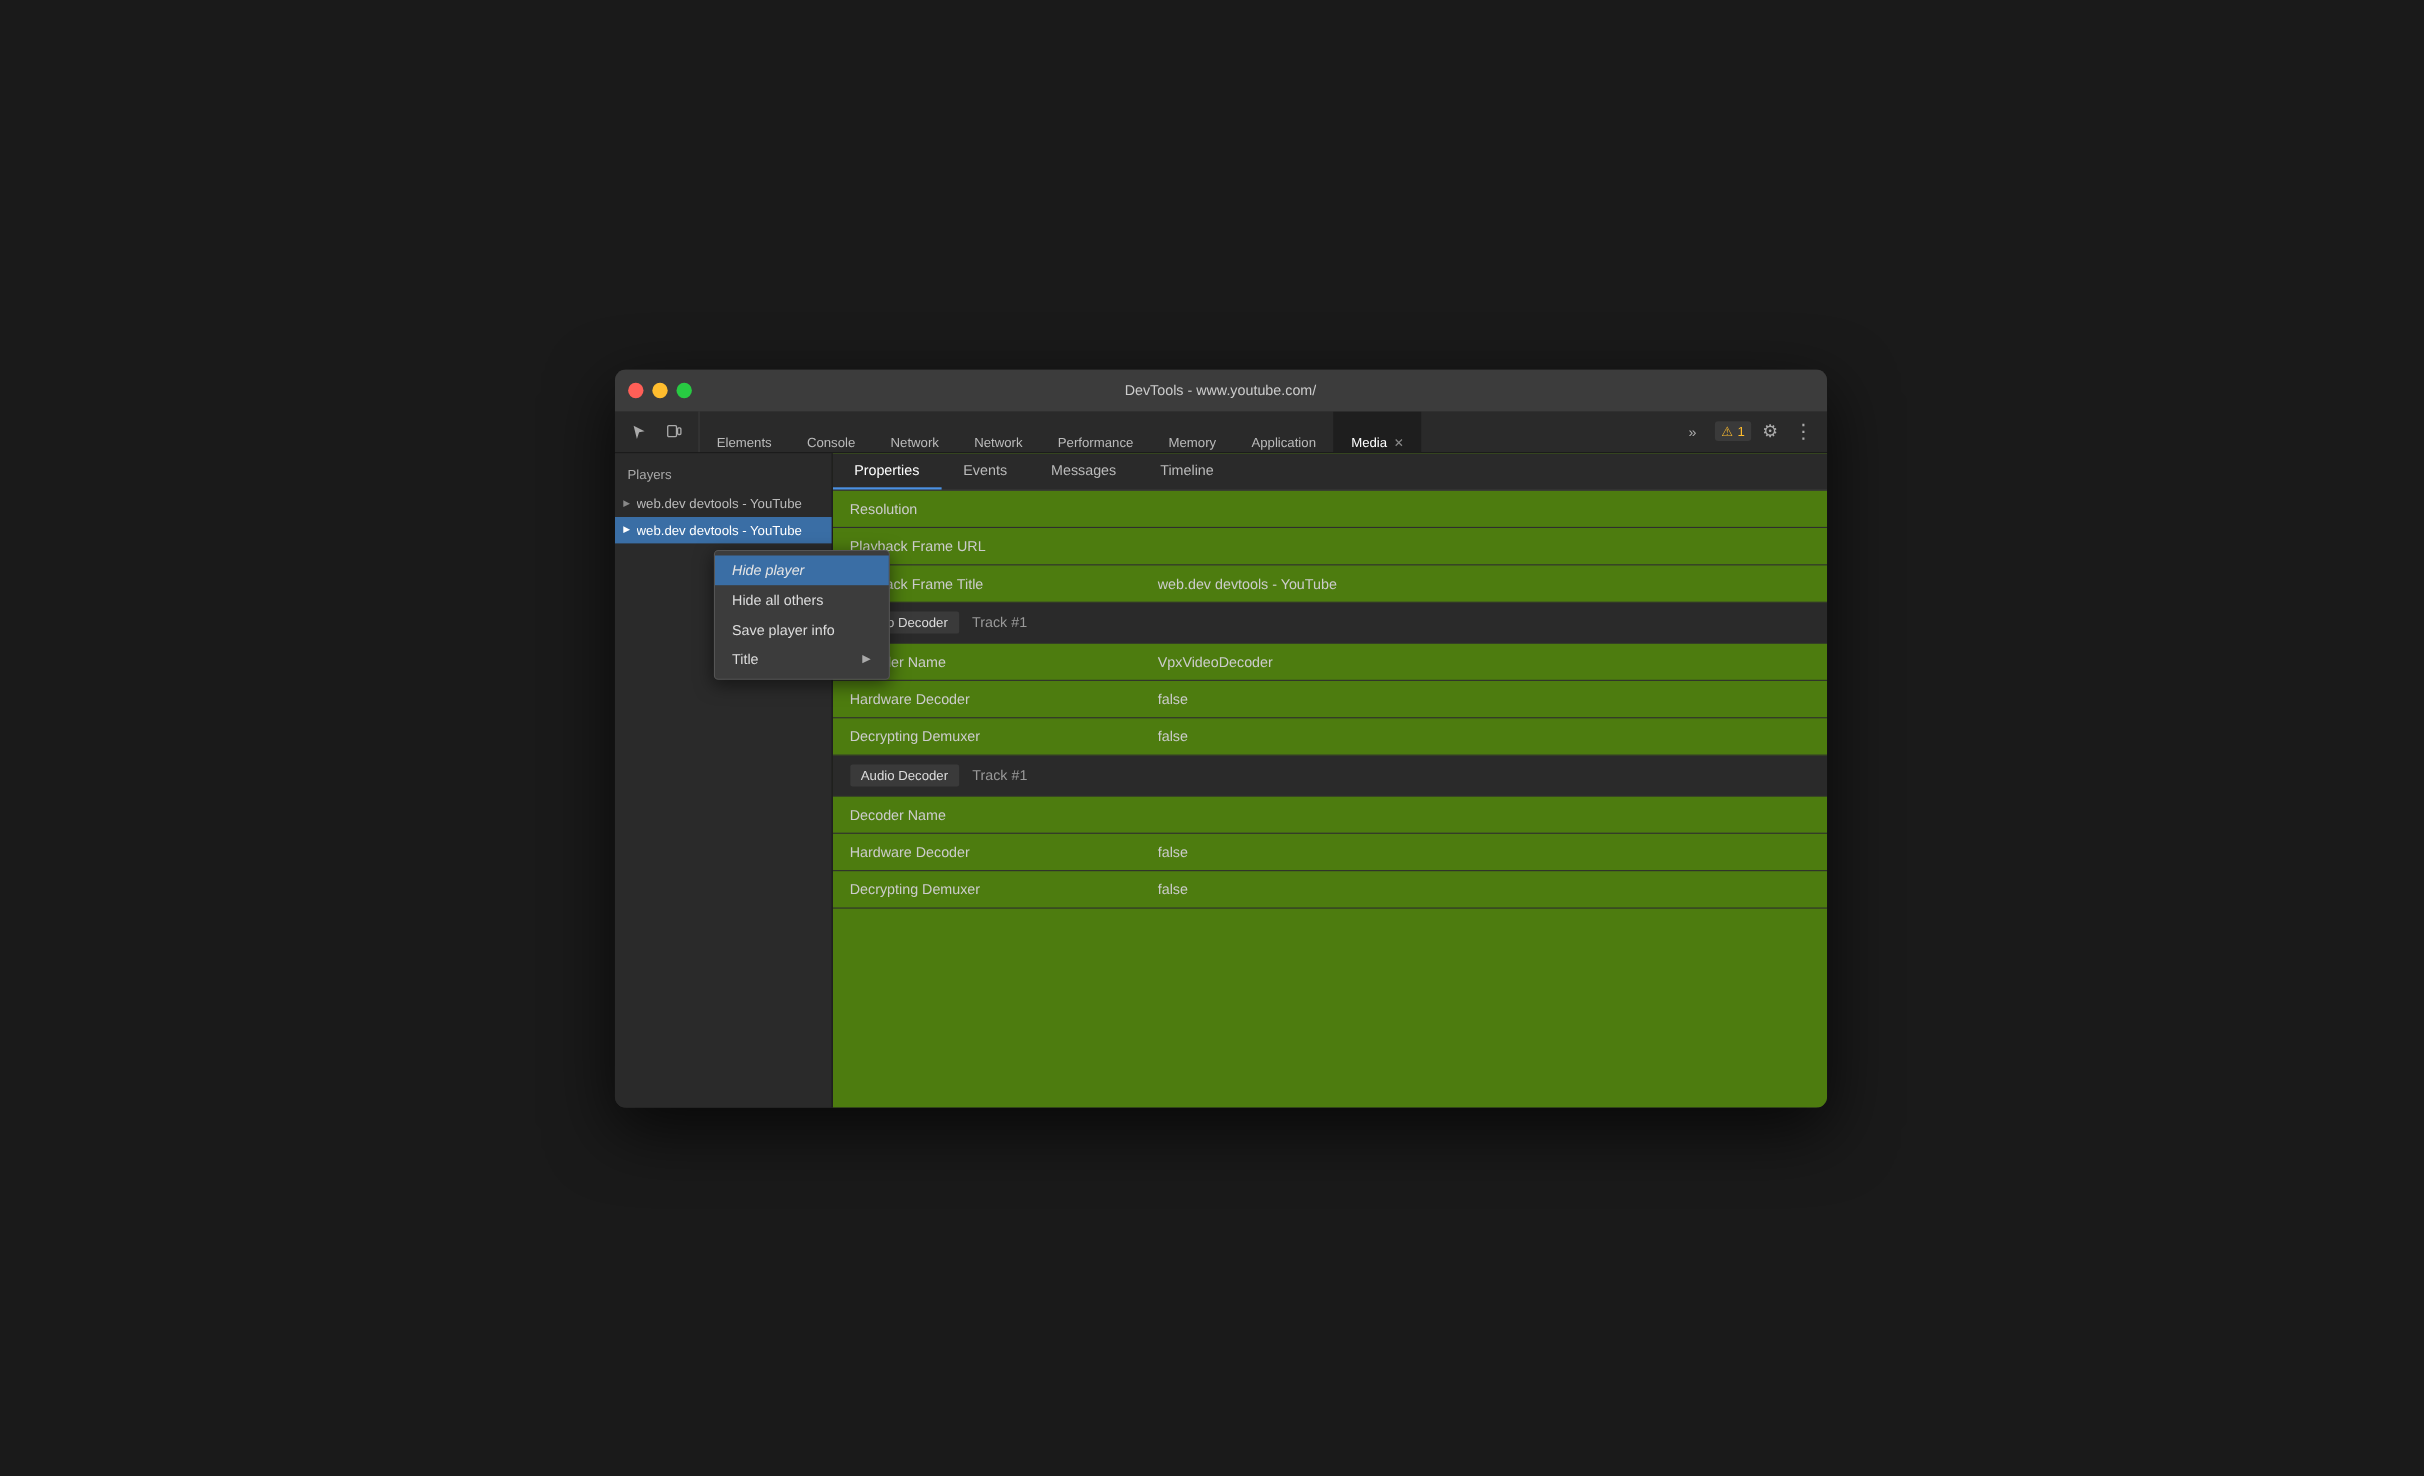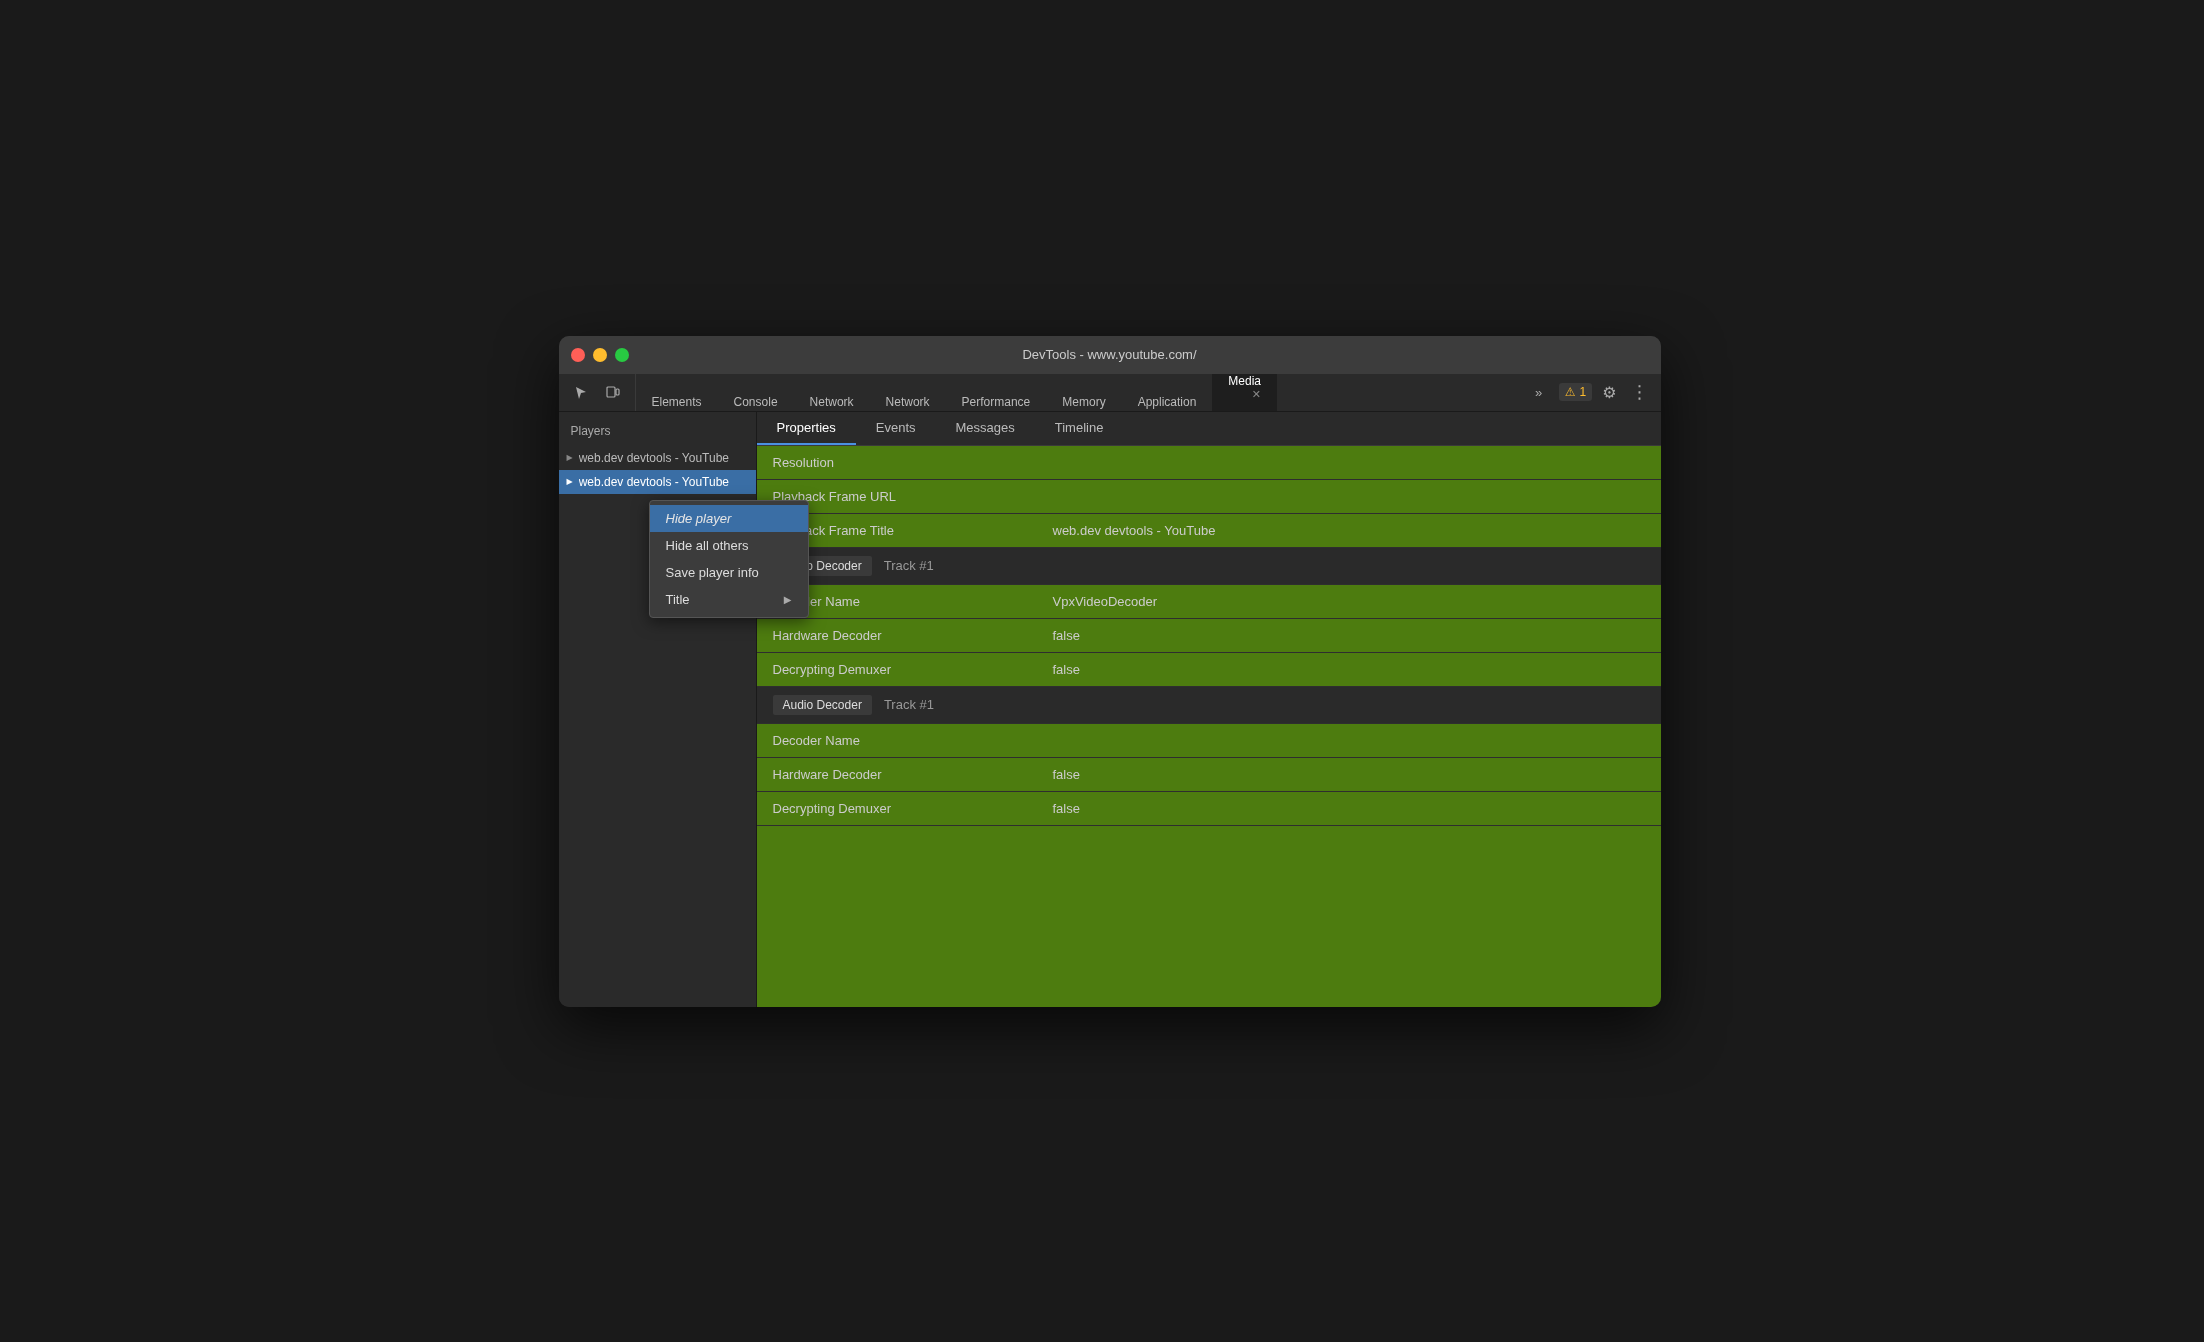--- a/index.html
+++ b/index.html
@@ -91,21 +91,20 @@
       align-items: flex-end;
       color: #bbb;
       font-size: 12px;
       cursor: pointer;
       border-bottom: 2px solid transparent;
       white-space: nowrap;
     }
     .tab-item.active {
       color: #fff;
       background: #1e1e1e;
-      flex-direction: column;
     }
     .tab-item.media-tab {
       background: #1e1e1e;
       color: #fff;
       border-bottom: 2px solid transparent;
     }
     .tab-close {
       margin-left: 6px;
       color: #888;
       font-size: 11px;

